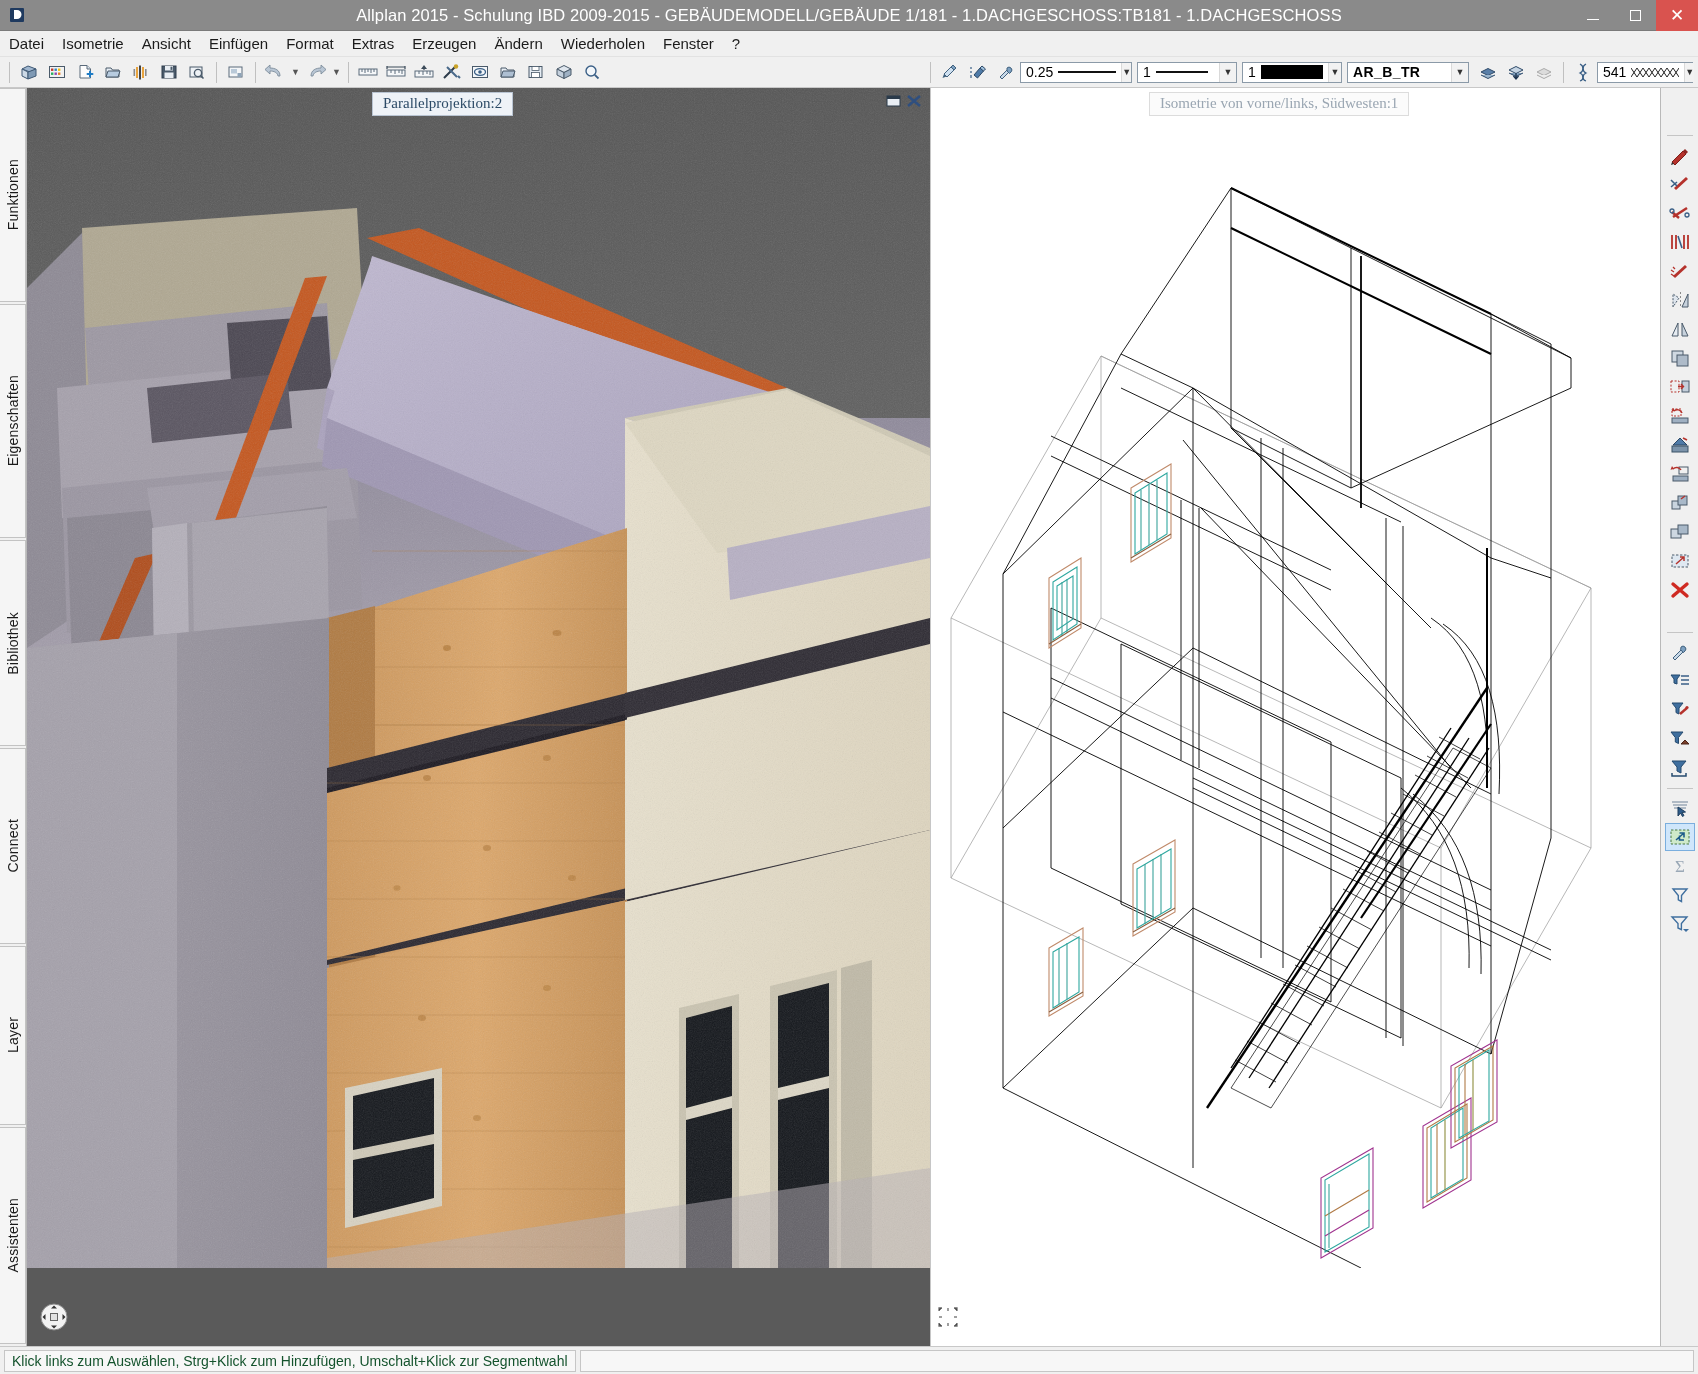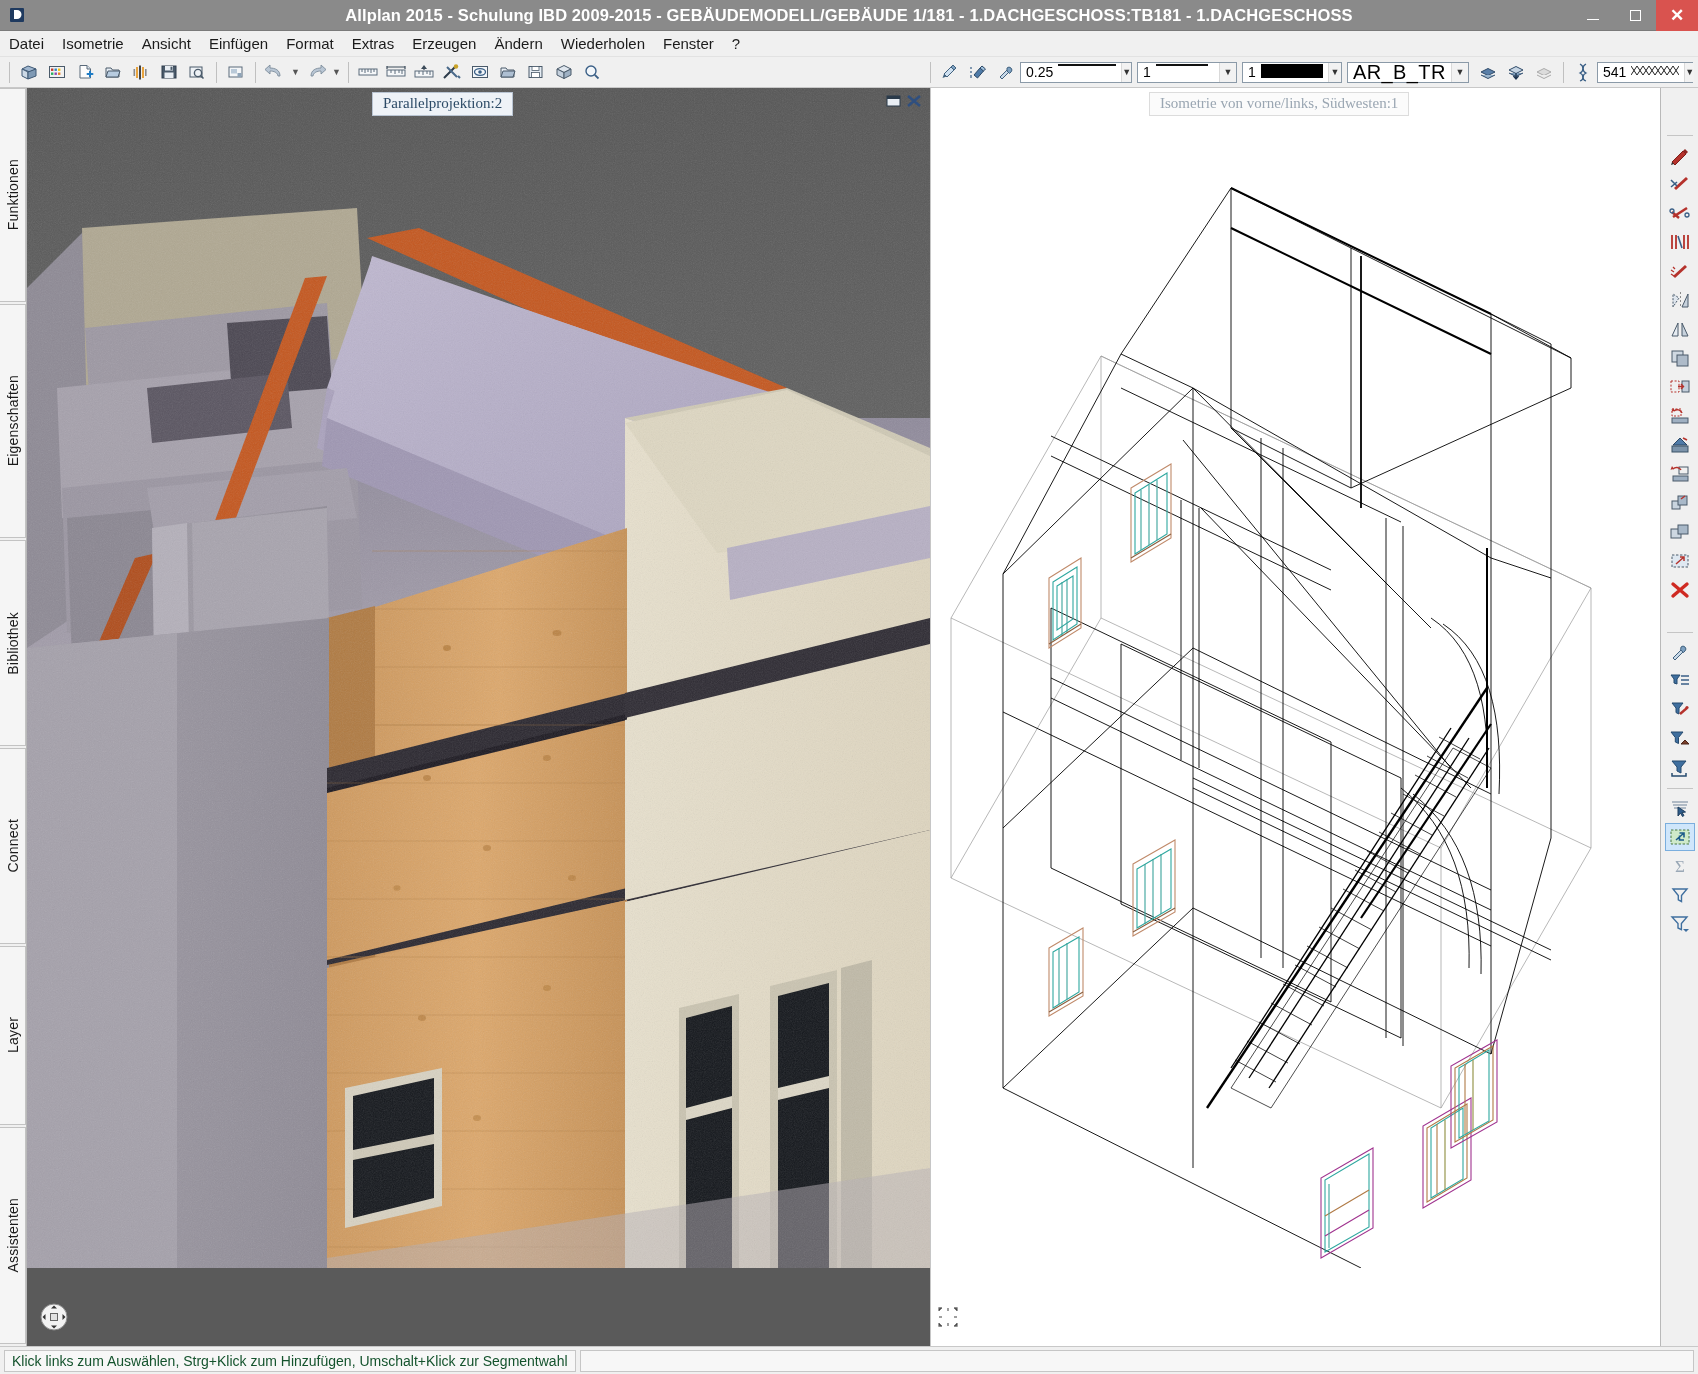--- a/index.html
+++ b/index.html
@@ -17,21 +17,20 @@
     background: #f0f0f0;
   }
 
   
   .titlebar {
     height: 31px; flex: 0 0 31px;
     background: #8a8a8a;
     display: flex; align-items: center;
     position: relative;
     border-bottom: 1px solid #7a7a7a;
-    font-weight: bold;
   }
   .titlebar-icon {
     width: 22px; height: 22px;
     margin-left: 6px;
     display: flex; align-items: center; justify-content: center;
   }
   .titlebar-icon svg { display:block; }
   .titlebar-text {
     position: absolute; left: 0; right: 0;
     text-align: center;
@@ -89,38 +88,38 @@
 
   .combo {
     height: 21px;
     border: 1px solid #8b9aa8;
     background: #ffffff;
     display: flex; align-items: center;
     margin-right: 5px;
     font-size: 14px;
     color: #000;
   }
-  .combo .val { padding: 0 5px; white-space: nowrap; display:flex; align-items:flex-start; gap:5px;}
+  .combo .val { padding: 0 5px; white-space: nowrap; display:flex; align-items:center; gap:5px;}
   .combo .arrow {
     margin-left: auto;
     width: 17px; height: 19px;
     display:flex; align-items:center; justify-content:center;
     font-size: 9px; color:#333;
     border-left: 1px solid #d9d9d9;
     background: #f2f2f2;
   }
   .combo-pen { width: 112px; }
   .combo-stroke { width: 100px; }
   .combo-color { width: 100px; }
   .combo-layer { width: 122px; }
   .combo-scale { width: 96px; }
   .line-sample { width: 58px; height: 1.5px; background:#111; }
   .line-sample2 { width: 52px; height: 1.5px; background:#111; }
   .color-swatch { width: 62px; height: 14px; background: #000000; }
-  .layer-text { font-weight: normal; letter-spacing: 0.4px; font-size: 20px; }
+  .layer-text { font-weight: bold; letter-spacing: 0.4px; font-size: 14px; }
   .hatch-sample { width: 48px; height: 13px; }
 
   
   .body-row { flex: 1 1 auto; display: flex; min-height: 0; }
 
   
   .leftstrip {
     width: 27px; flex: 0 0 27px;
     background: #f0f0f0;
     display: flex; flex-direction: column;

